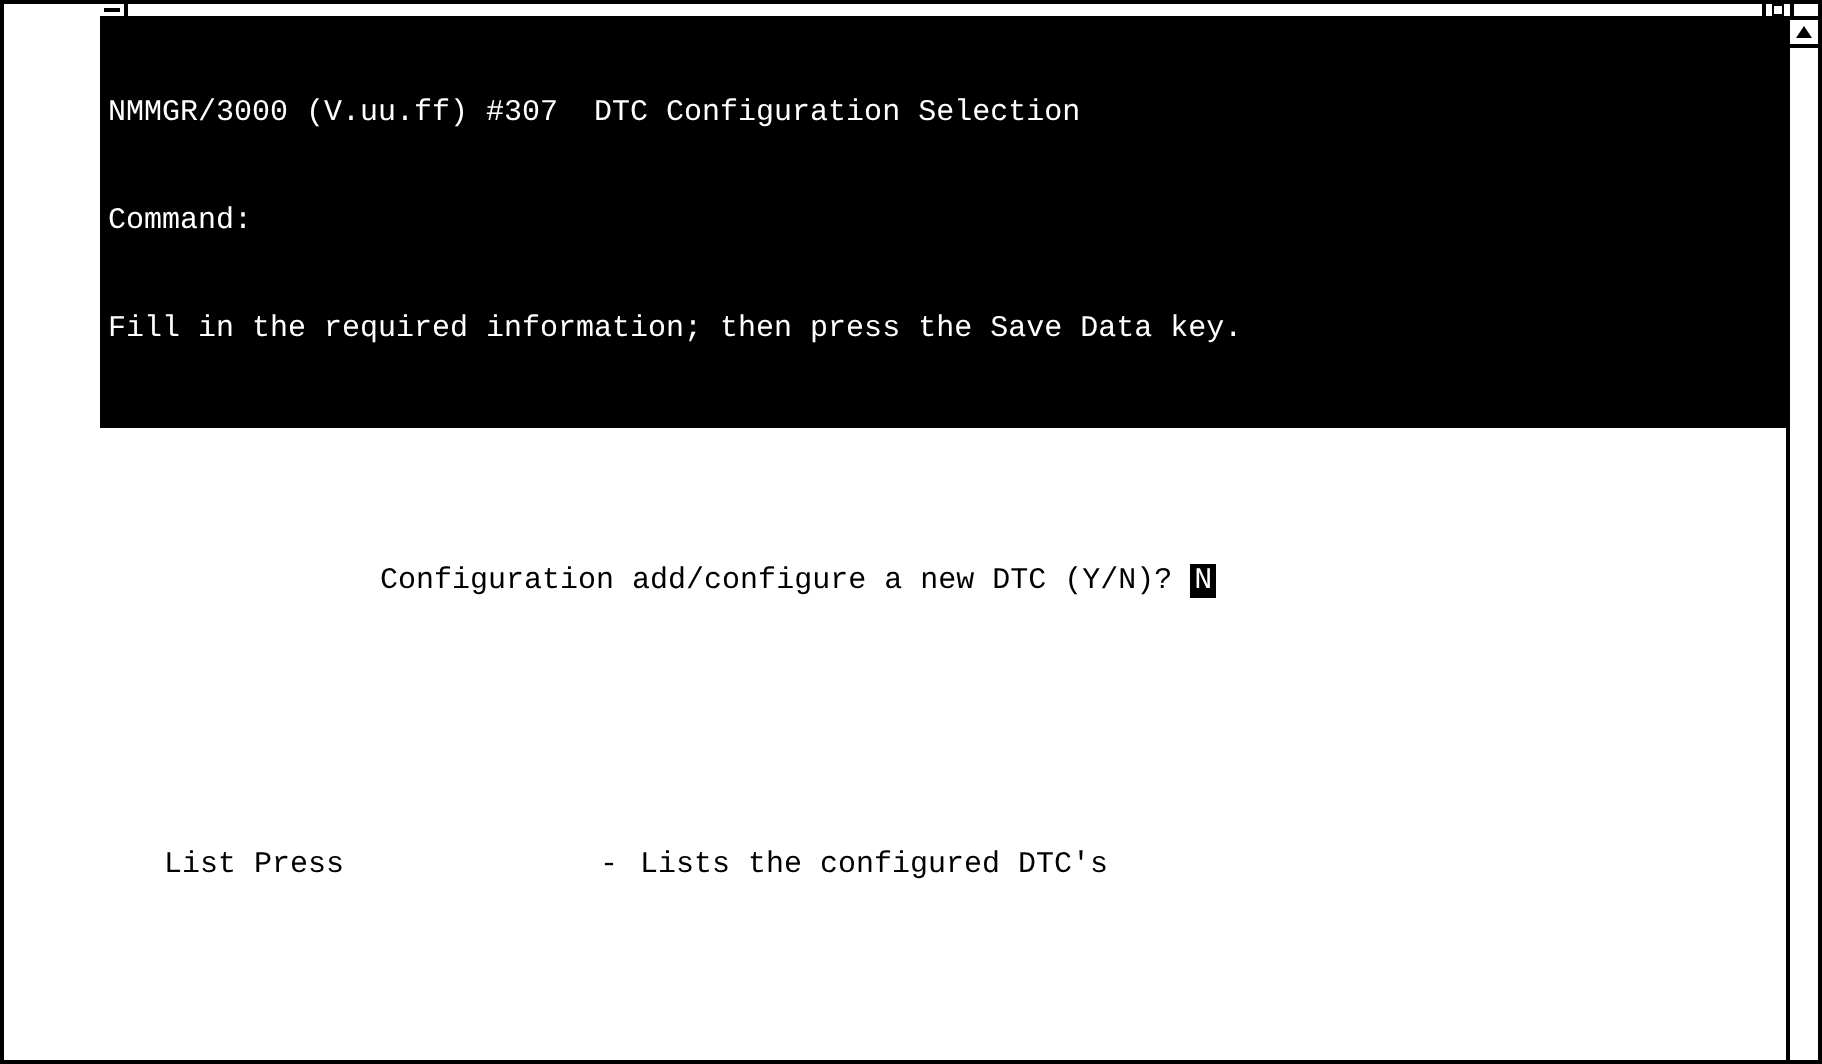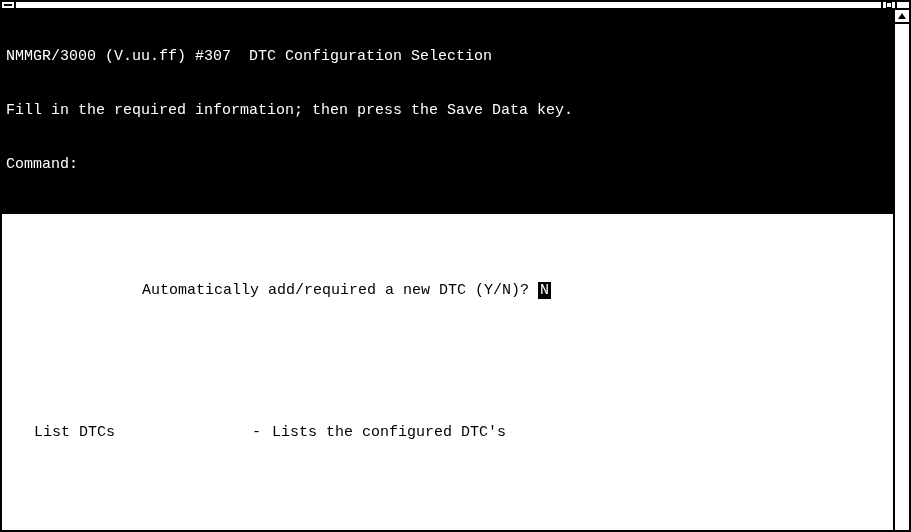--- a/index.html
+++ b/index.html
@@ -12,20 +12,21 @@
     line-height: 1.2;
   }
   .window {
     width: 911px;
     height: 532px;
     border: 2px solid #000;
     position: relative;
     background: #fff;
     display: flex;
     flex-direction: column;
+    padding-left: 48px;
   }
   .titlebar {
     height: 16px;
     border-bottom: 2px solid #000;
     display: flex;
     align-items: stretch;
     background: #fff;
   }
   .titlebar .tb-left {
     width: 14px;
@@ -136,32 +137,32 @@
       <div class="tb-box"></div>
     </div>
   </div>
 
   <div class="client">
     <div class="client-row">
       <div class="content">
 
         <div class="header">
           <div>NMMGR/3000 (V.uu.ff) #307  DTC Configuration Selection</div>
+          <div>Command:</div>
           <div>Fill in the required information; then press the Save Data key.</div>
-          <div>Command:</div>
         </div>
 
         <div class="body">
           <div class="prompt-pad">
-            <span>Automatically add/required a new DTC (Y/N)? </span><span class="inv">N</span>
+            <span>Configuration add/configure a new DTC (Y/N)? </span><span class="inv">N</span>
           </div>
 
           <div class="opts">
             <div class="opt-row">
-              <span class="col-label">List DTCs</span>
+              <span class="col-label">List Press</span>
               <span class="col-dash">-</span>
               <span class="col-act">Lists the configured DTC's</span>
               <span class="col-desc"></span>
             </div>
             
             
             
             
             
           </div>

